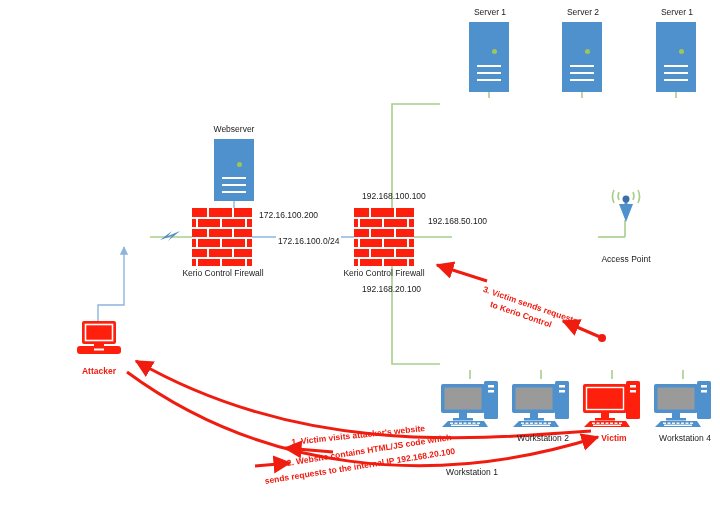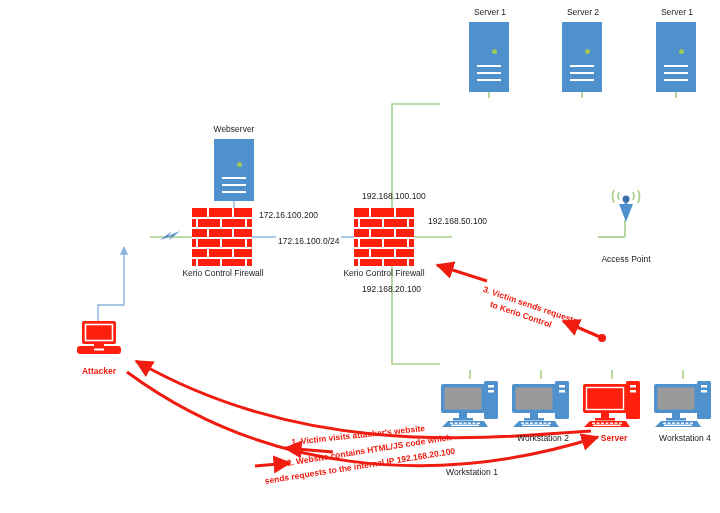--- a/index.html
+++ b/index.html
@@ -332,21 +332,21 @@
           <rect x="14.5" y="43.5" width="3" height="1.4"></rect>
         <rect x="19" y="43.5" width="3" height="1.4"></rect>
           <rect x="23.5" y="43.5" width="3" height="1.4"></rect>
         <rect x="28" y="43.5" width="3" height="1.4"></rect>
           <rect x="32.5" y="43.5" width="3" height="1.4"></rect>
         <rect x="37" y="43.5" width="3" height="1.4"></rect>
         <rect x="11" y="45.6" width="28" height="1.4"></rect>
       </g>
     </svg>
   </div>
-  <div class="caption red" style="left:583px;top:434px;width:62px;">Server</div>
+  <div class="caption red" style="left:583px;top:434px;width:62px;">Victim</div>
 
   <div class="node" style="left:653px;top:379px;width:62px;height:50px;">
     <svg width="62" height="50" viewBox="0 0 62 50">
       <rect x="44" y="2" width="14" height="38" rx="1.5" fill="#4e91cd"></rect>
       <rect x="48" y="6" width="6" height="2.5" fill="#ffffff"></rect>
       <rect x="48" y="11" width="6" height="2.5" fill="#ffffff"></rect>
       <rect x="1" y="5" width="44" height="29" rx="2" fill="#4e91cd"></rect>
       <rect x="4.5" y="8.5" width="37" height="22" fill="#9a9a9a"></rect>
       <rect x="19" y="34" width="8" height="5" fill="#4e91cd"></rect>
       <rect x="13" y="39" width="20" height="2.5" fill="#4e91cd"></rect>

